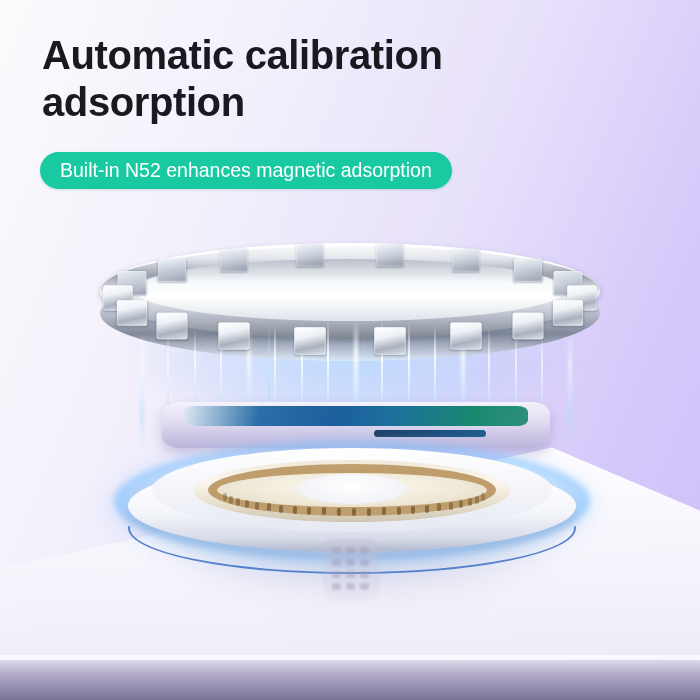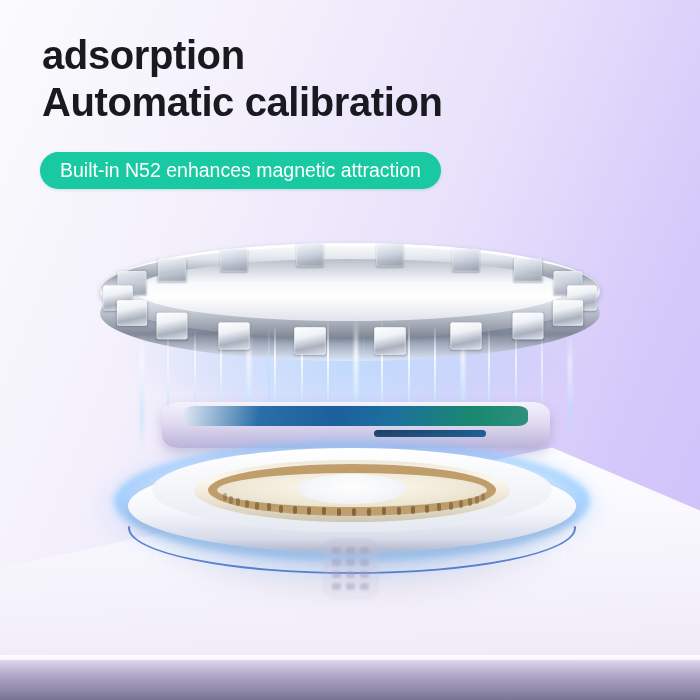--- a/index.html
+++ b/index.html
@@ -224,19 +224,19 @@
       <i style="left: 37px; top: 33px; width: 9px; height: 7px;"></i>
       <i style="left: 9px; top: 45px; width: 9px; height: 7px;"></i>
       <i style="left: 23px; top: 45px; width: 9px; height: 7px;"></i>
       <i style="left: 37px; top: 45px; width: 9px; height: 7px;"></i>
     </div>
 
   <div class="desk-front-top"></div>
   <div class="desk-front"></div>
 
   <div class="headline">
+    <div>Automatic calibration</div>
     <div>adsorption</div>
-    <div>Automatic calibration</div>
-  </div>
-
-  <div class="pill pill-1">Built-in N52 enhances magnetic attraction</div>
+  </div>
+
+  <div class="pill pill-1">Built-in N52 enhances magnetic adsorption</div>
 
 </div>
 
 </body></html>

